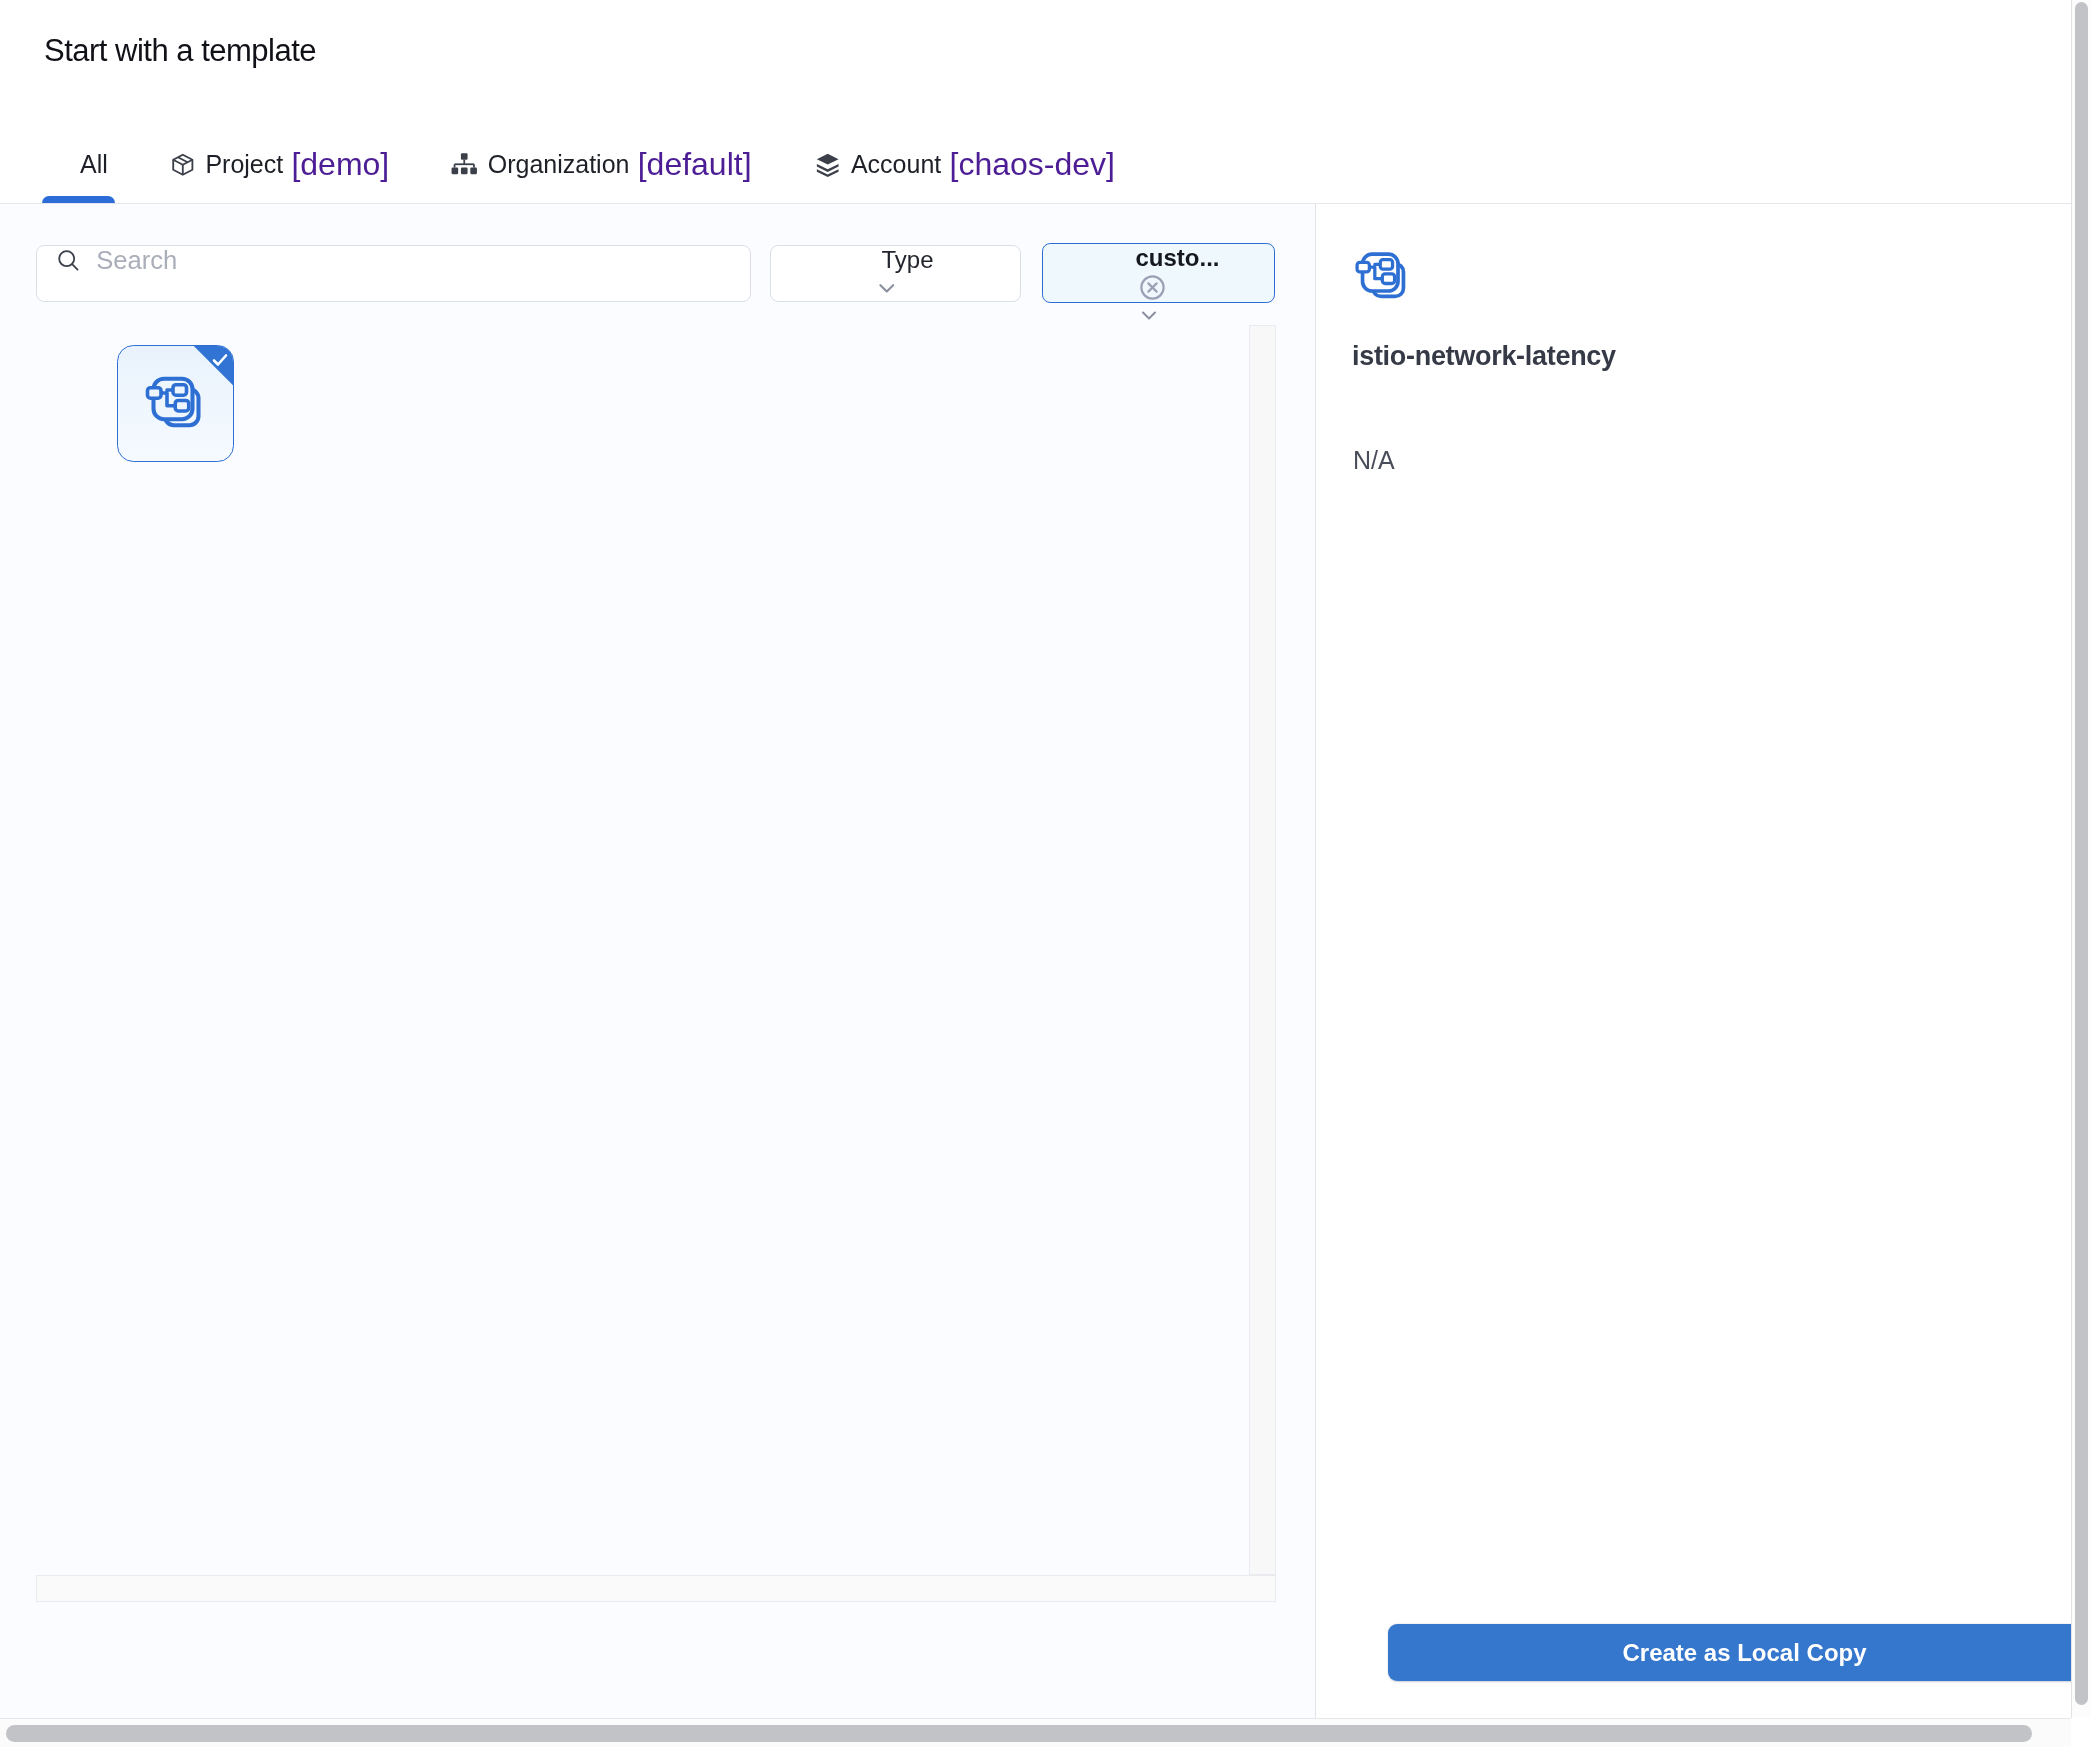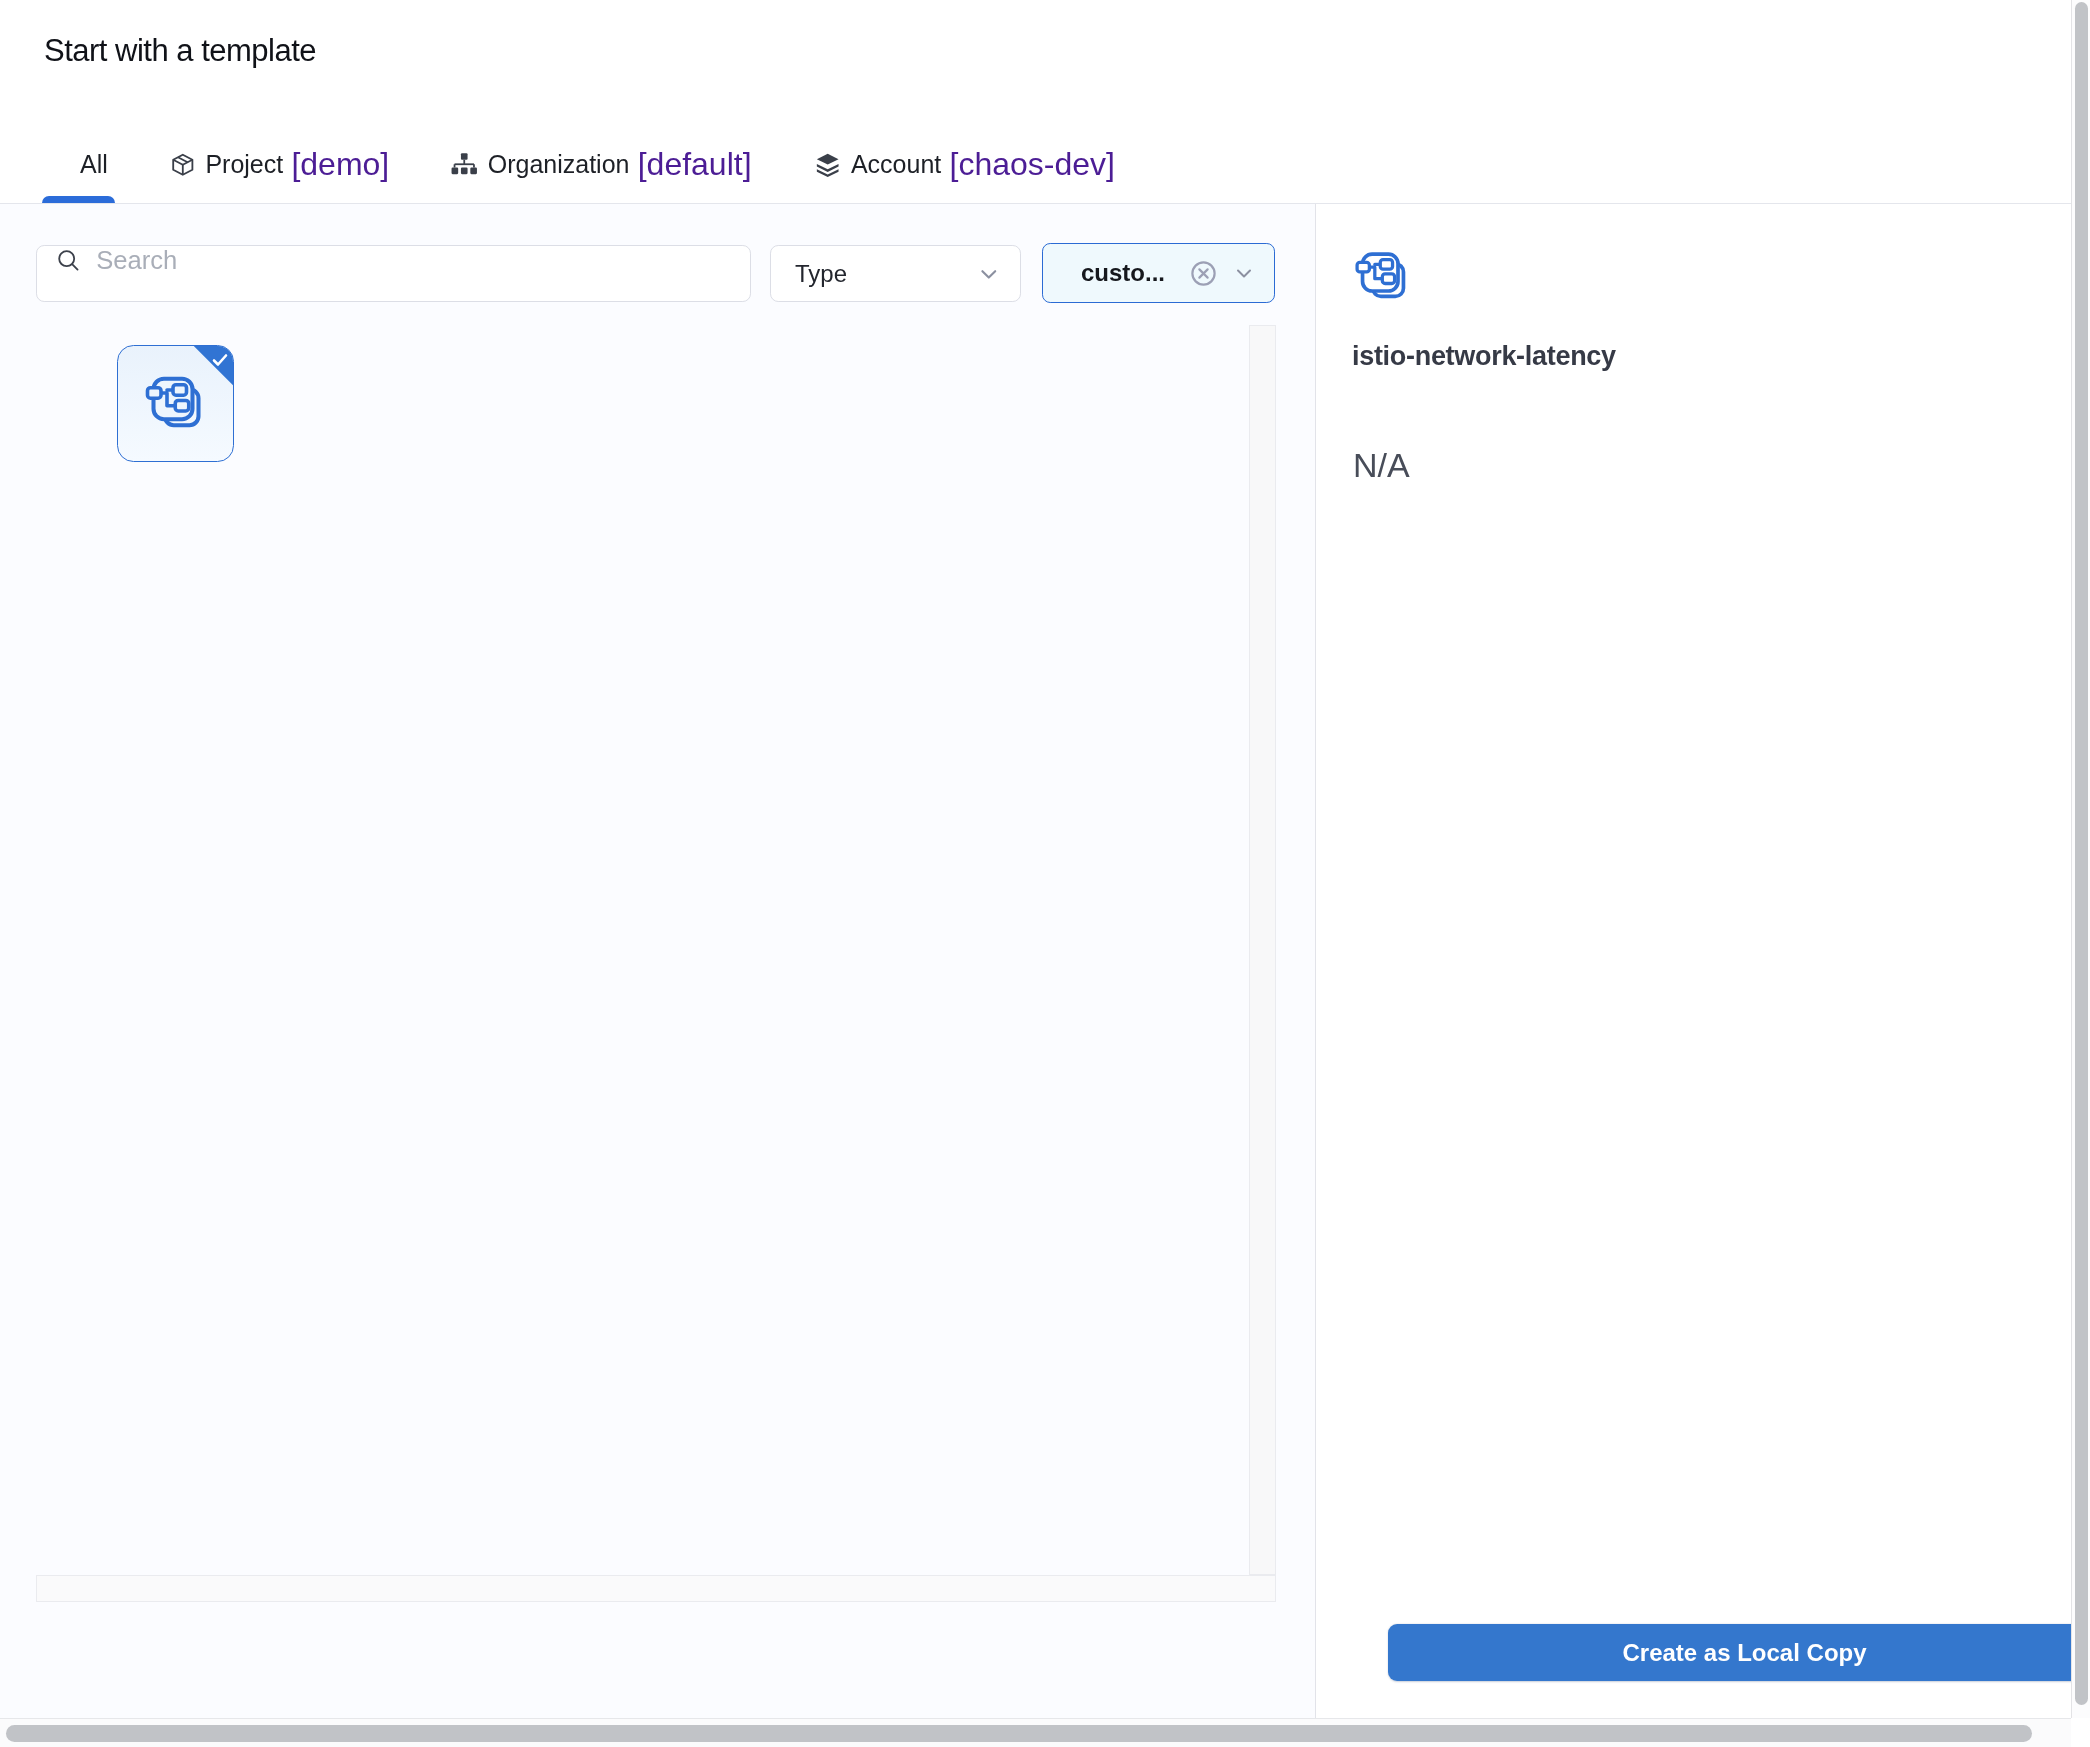--- a/index.html
+++ b/index.html
@@ -16,21 +16,21 @@
   .top-divider { position:absolute; left:0; top:203px; width:2071px; height:0.9px; background:#e4e6ec; }
 
   .left-panel  { position:absolute; left:0; top:204px; width:1315px; height:1514px; background:#fbfcff; }
   .right-panel { position:absolute; left:1315px; top:204px; width:756px; height:1514px; background:#ffffff; border-left:0.9px solid #e2e3e9; }
 
   .search-box { position:absolute; left:36px; top:245px; width:715px; height:57px; background:#fff; border:1.4px solid #dcdee6; border-radius:8.2px; display:flex; align-items:flex-start; }
   .search-box input { border:none; outline:none; background:transparent; font-family:"Liberation Sans",sans-serif; font-size:25.6px; color:#1b1e24; width:603px; margin-left:12.8px; }
   .search-box input::placeholder { color:#a9aeb8; }
   .search-glyph { margin-left:17.4px; display:flex; }
 
-  .select { position:absolute; top:245px; height:57px; background:#fff; border:1.4px solid #dcdee6; border-radius:8.2px; display:flex; align-items:center; cursor:pointer; }
+  .select { position:absolute; top:245px; height:57px; background:#fff; border:1.4px solid #dcdee6; border-radius:8.2px; display:flex; align-items:center; cursor:pointer;flex-direction:column; }
   .select-type { left:770px; width:251px; }
   .select-type .s-label { margin-left:24px; font-size:24px; font-weight:500; color:#23262e; flex:1; }
   .select .chev { margin-right:18.3px; display:flex; }
 
   .select-scope { left:1042px; top:243px; width:233px; height:60px; background:#eff9fd; border:1.8px solid #2b6bd4; }
   .select-scope .s-label { margin-left:38px; font-size:24px; font-weight:600; color:#16181d; flex:1; }
   .select-scope .xcirc { display:flex; margin-right:12.8px; cursor:pointer; }
 
   .grid-area { position:absolute; left:36px; top:325px; width:1240px; height:1276px; }
   .vtrack { position:absolute; left:1213px; top:0; width:26.5px; height:1250px; background:#f8f8f9; border:0.9px solid #eaebef; }
@@ -38,21 +38,21 @@
 
   .tcard { position:absolute; left:81px; top:20px; width:117px; height:117px; border:1.8px solid #2e6fd3; border-radius:16.4px;
            background:linear-gradient(180deg,#e9f2fc 0%,#f5faff 100%); overflow:hidden; cursor:pointer; }
   .tcard .corner { position:absolute; top:-0.9px; right:-0.9px; width:41px; height:41px; background:#3174d3;
                    clip-path:polygon(0 0,100% 0,100% 100%); }
   .tcard .corner svg { position:absolute; top:4.6px; right:3.7px; }
   .tcard .big-icon { position:absolute; left:50%; top:50%; transform:translate(-50%,-52%); display:flex; }
 
   .rp-icon { position:absolute; left:37px; top:42px; display:flex; }
   .rp-title { position:absolute; left:36px; top:137px; font-size:27px; font-weight:700; letter-spacing:-0.3px; color:#363a46; }
-  .rp-desc { position:absolute; left:37px; top:242px; font-size:34px; color:#484d59; }
+  .rp-desc { position:absolute; left:37px; top:242px; font-size:25px; color:#484d59; }
   .rp-button { position:absolute; left:36px; top:1420px; width:713px; height:57px; background:#3477cd; border:none; border-radius:9.1px;
                color:#ffffff; font-family:"Liberation Sans",sans-serif; font-size:24px; font-weight:700; cursor:pointer;
                box-shadow:0 0.9px 1.8px rgba(40,65,109,.25);margin-left:36px; }
 
   .win-vscroll { position:absolute; right:0; top:0; width:20px; height:1718px; background:#fcfcfd; border-left:0.9px solid #e3e3e6; }
   .win-vscroll .thumb { position:absolute; left:2.7px; top:1.8px; width:13.7px; height:1703px; border-radius:7.3px; background:#c1c3c7; }
   .win-hscroll { position:absolute; left:0; top:1718px; width:2071px; height:29px; background:#fbfbfc; border-top:0.9px solid #e6e7ea; }
   .win-hscroll .thumb { position:absolute; left:5.5px; top:5.5px; width:2026px; height:17.4px; border-radius:9.1px; background:#c1c3c7; }
   .scroll-corner { position:absolute; right:0; top:1718px; width:20px; height:29px; background:#ffffff; }
 </style>

